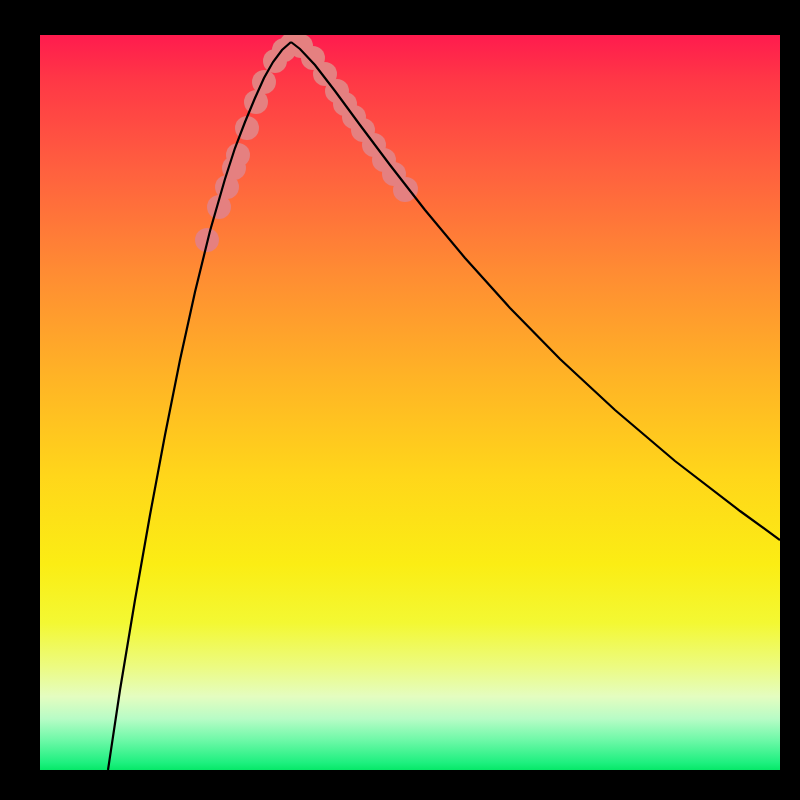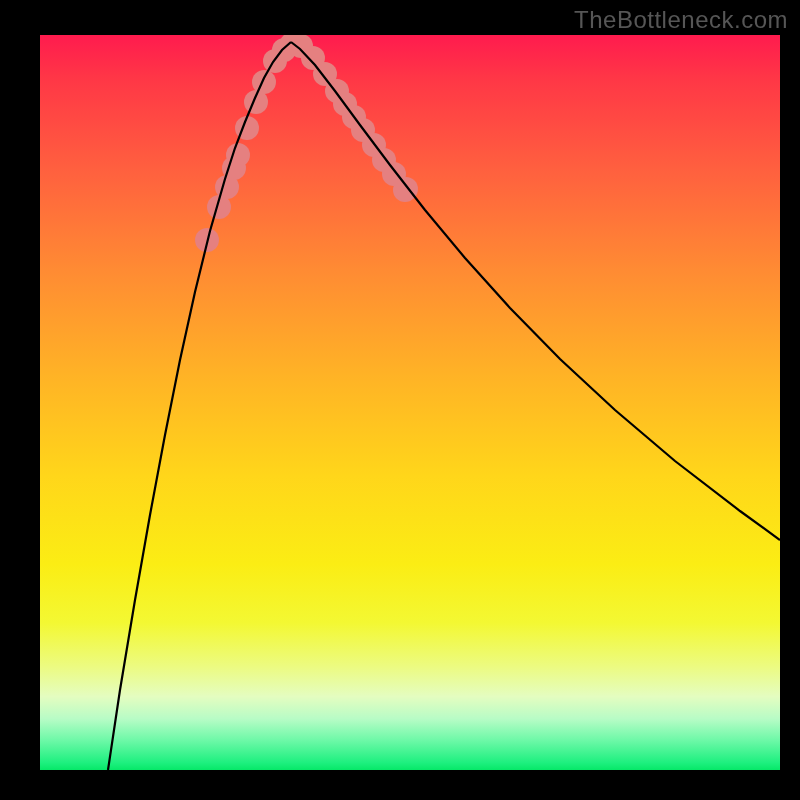--- a/index.html
+++ b/index.html
@@ -57,21 +57,20 @@
     left: 0;
     top: 0;
     width: 740px;
     height: 735px;
   }
 </style>
 </head>
 <body>
 
 <div class="outer">
-  <div class="watermark">TheBottleneck.com</div>
 
   <div class="plot">
     <svg class="curve" viewBox="0 0 740 735" preserveAspectRatio="none">
       <g id="dots-group">
           <circle cx="167" cy="205" r="12" fill="#e58080"></circle>
           <circle cx="179" cy="172" r="12" fill="#e58080"></circle>
           <circle cx="187" cy="152" r="12" fill="#e58080"></circle>
           <circle cx="198" cy="120" r="12" fill="#e58080"></circle>
           <circle cx="194" cy="133" r="12" fill="#e58080"></circle>
           <circle cx="207" cy="93" r="12" fill="#e58080"></circle>

